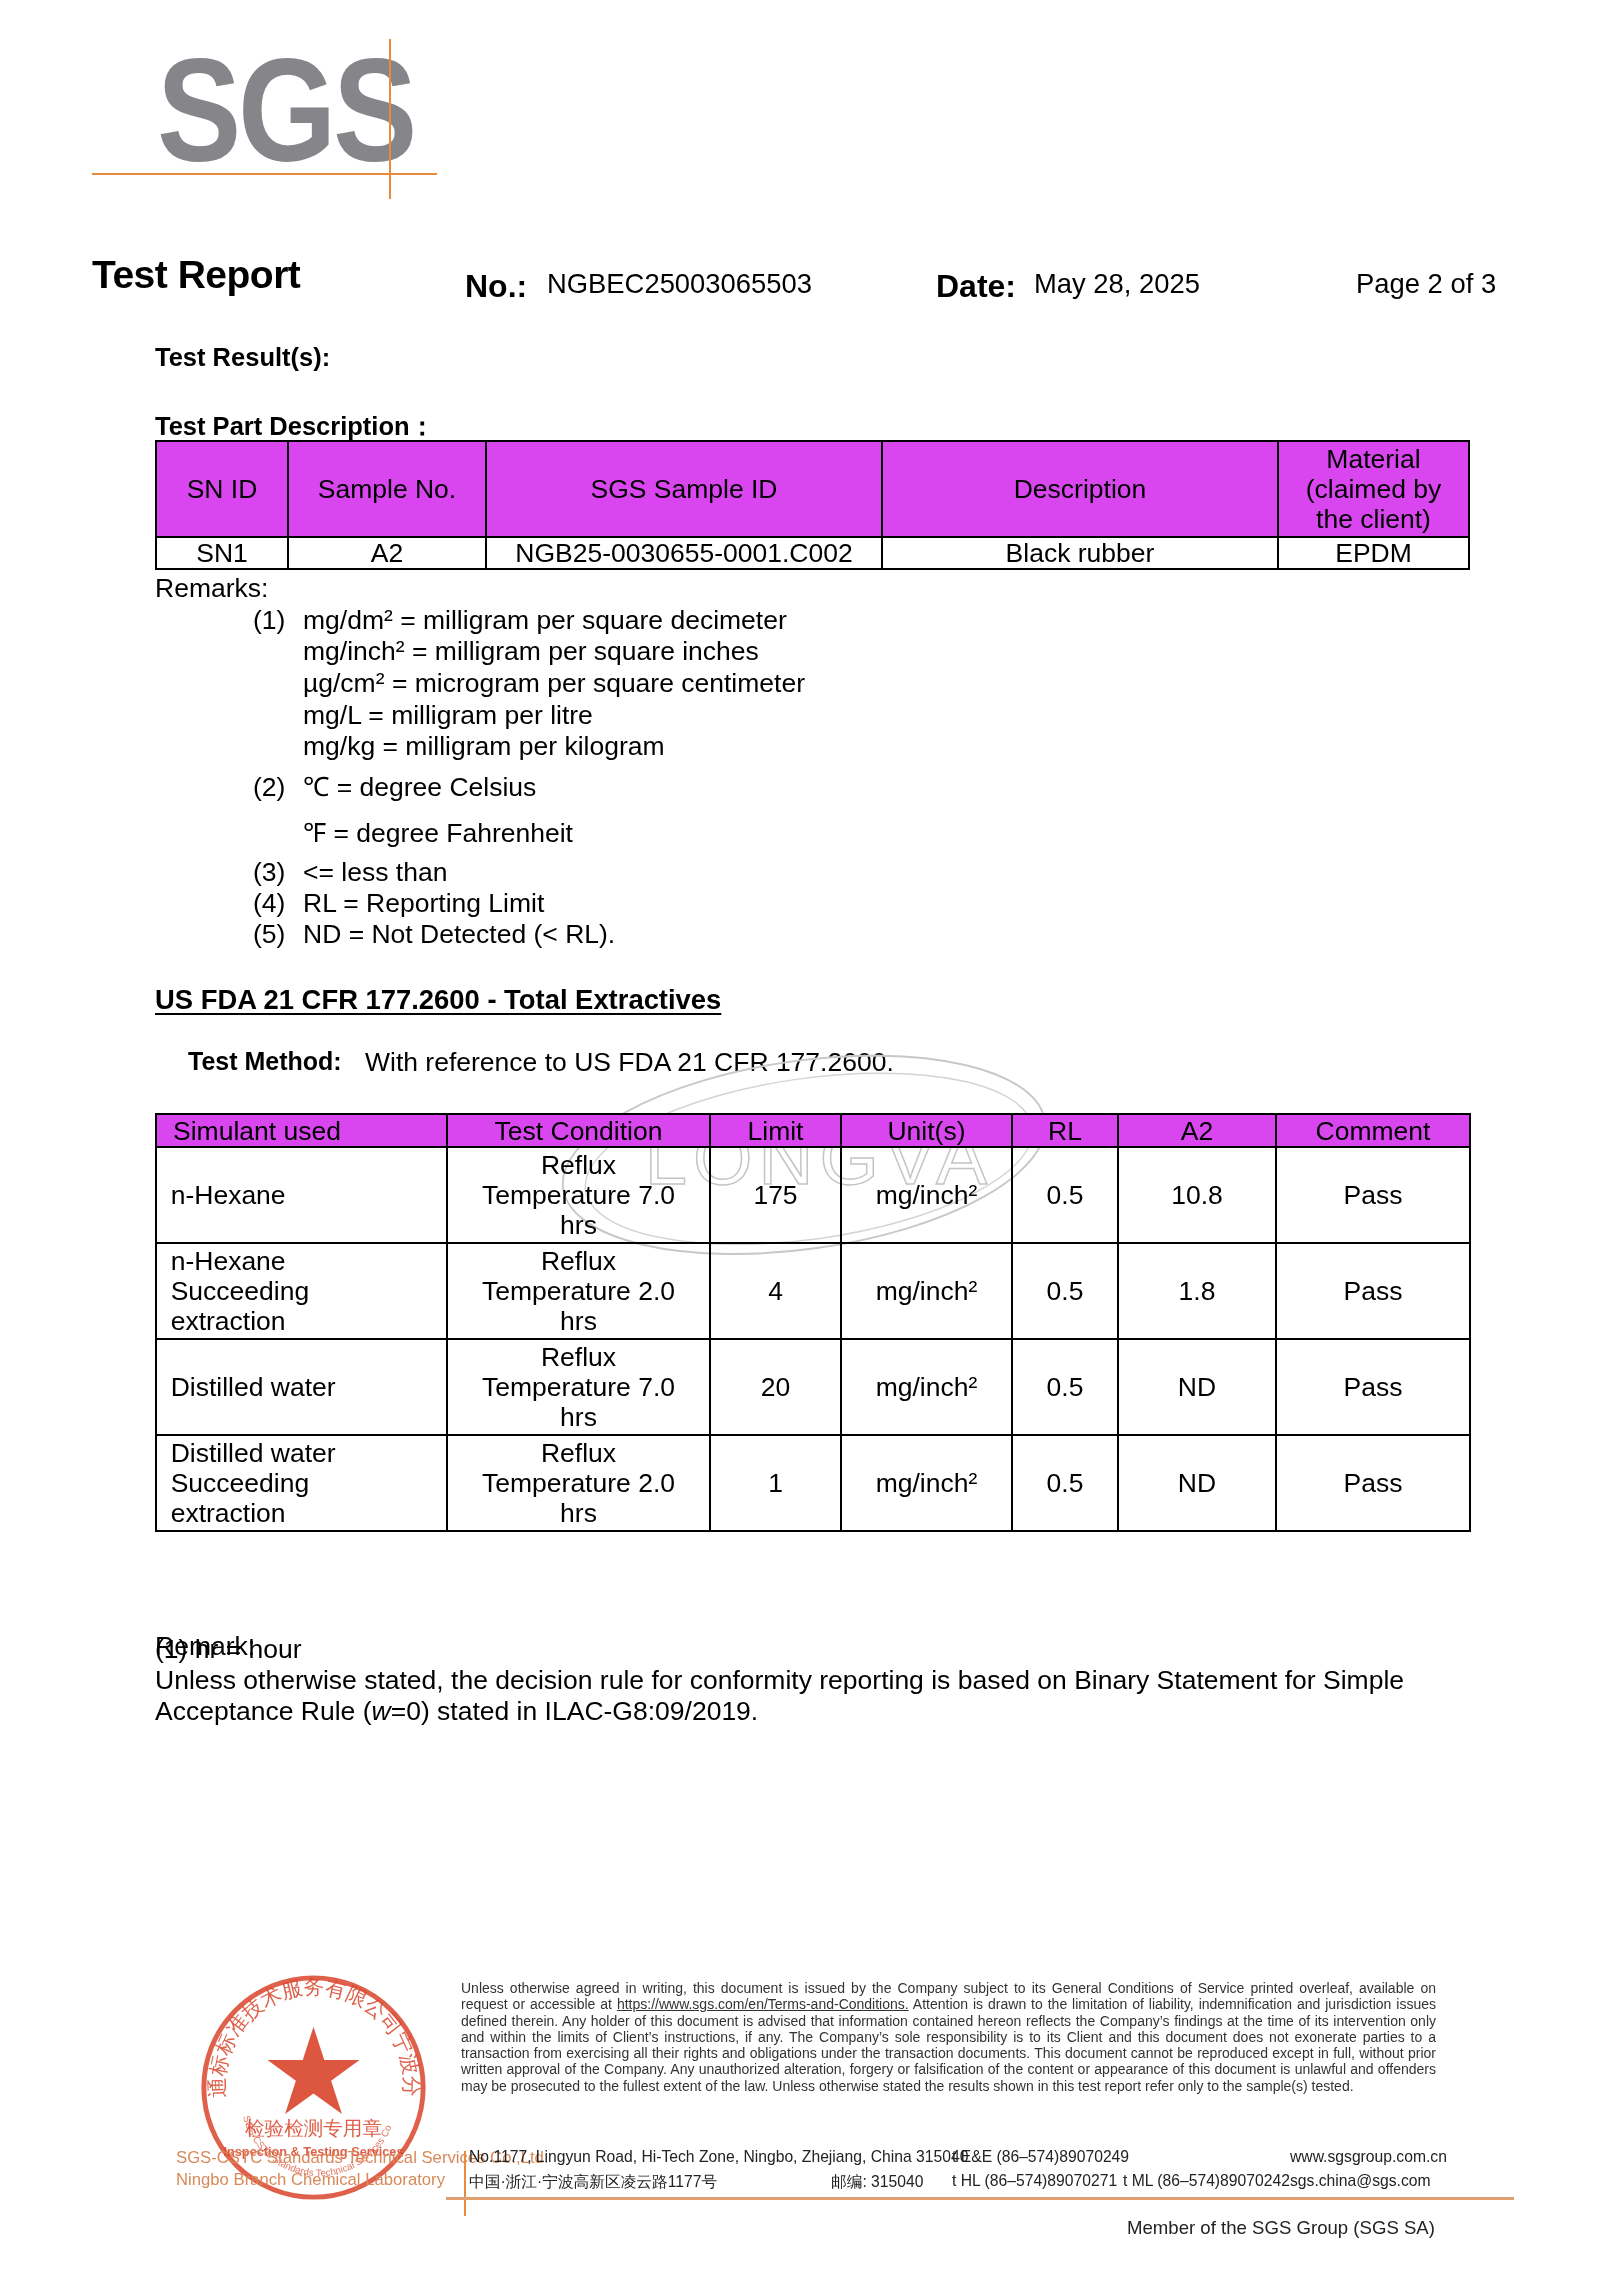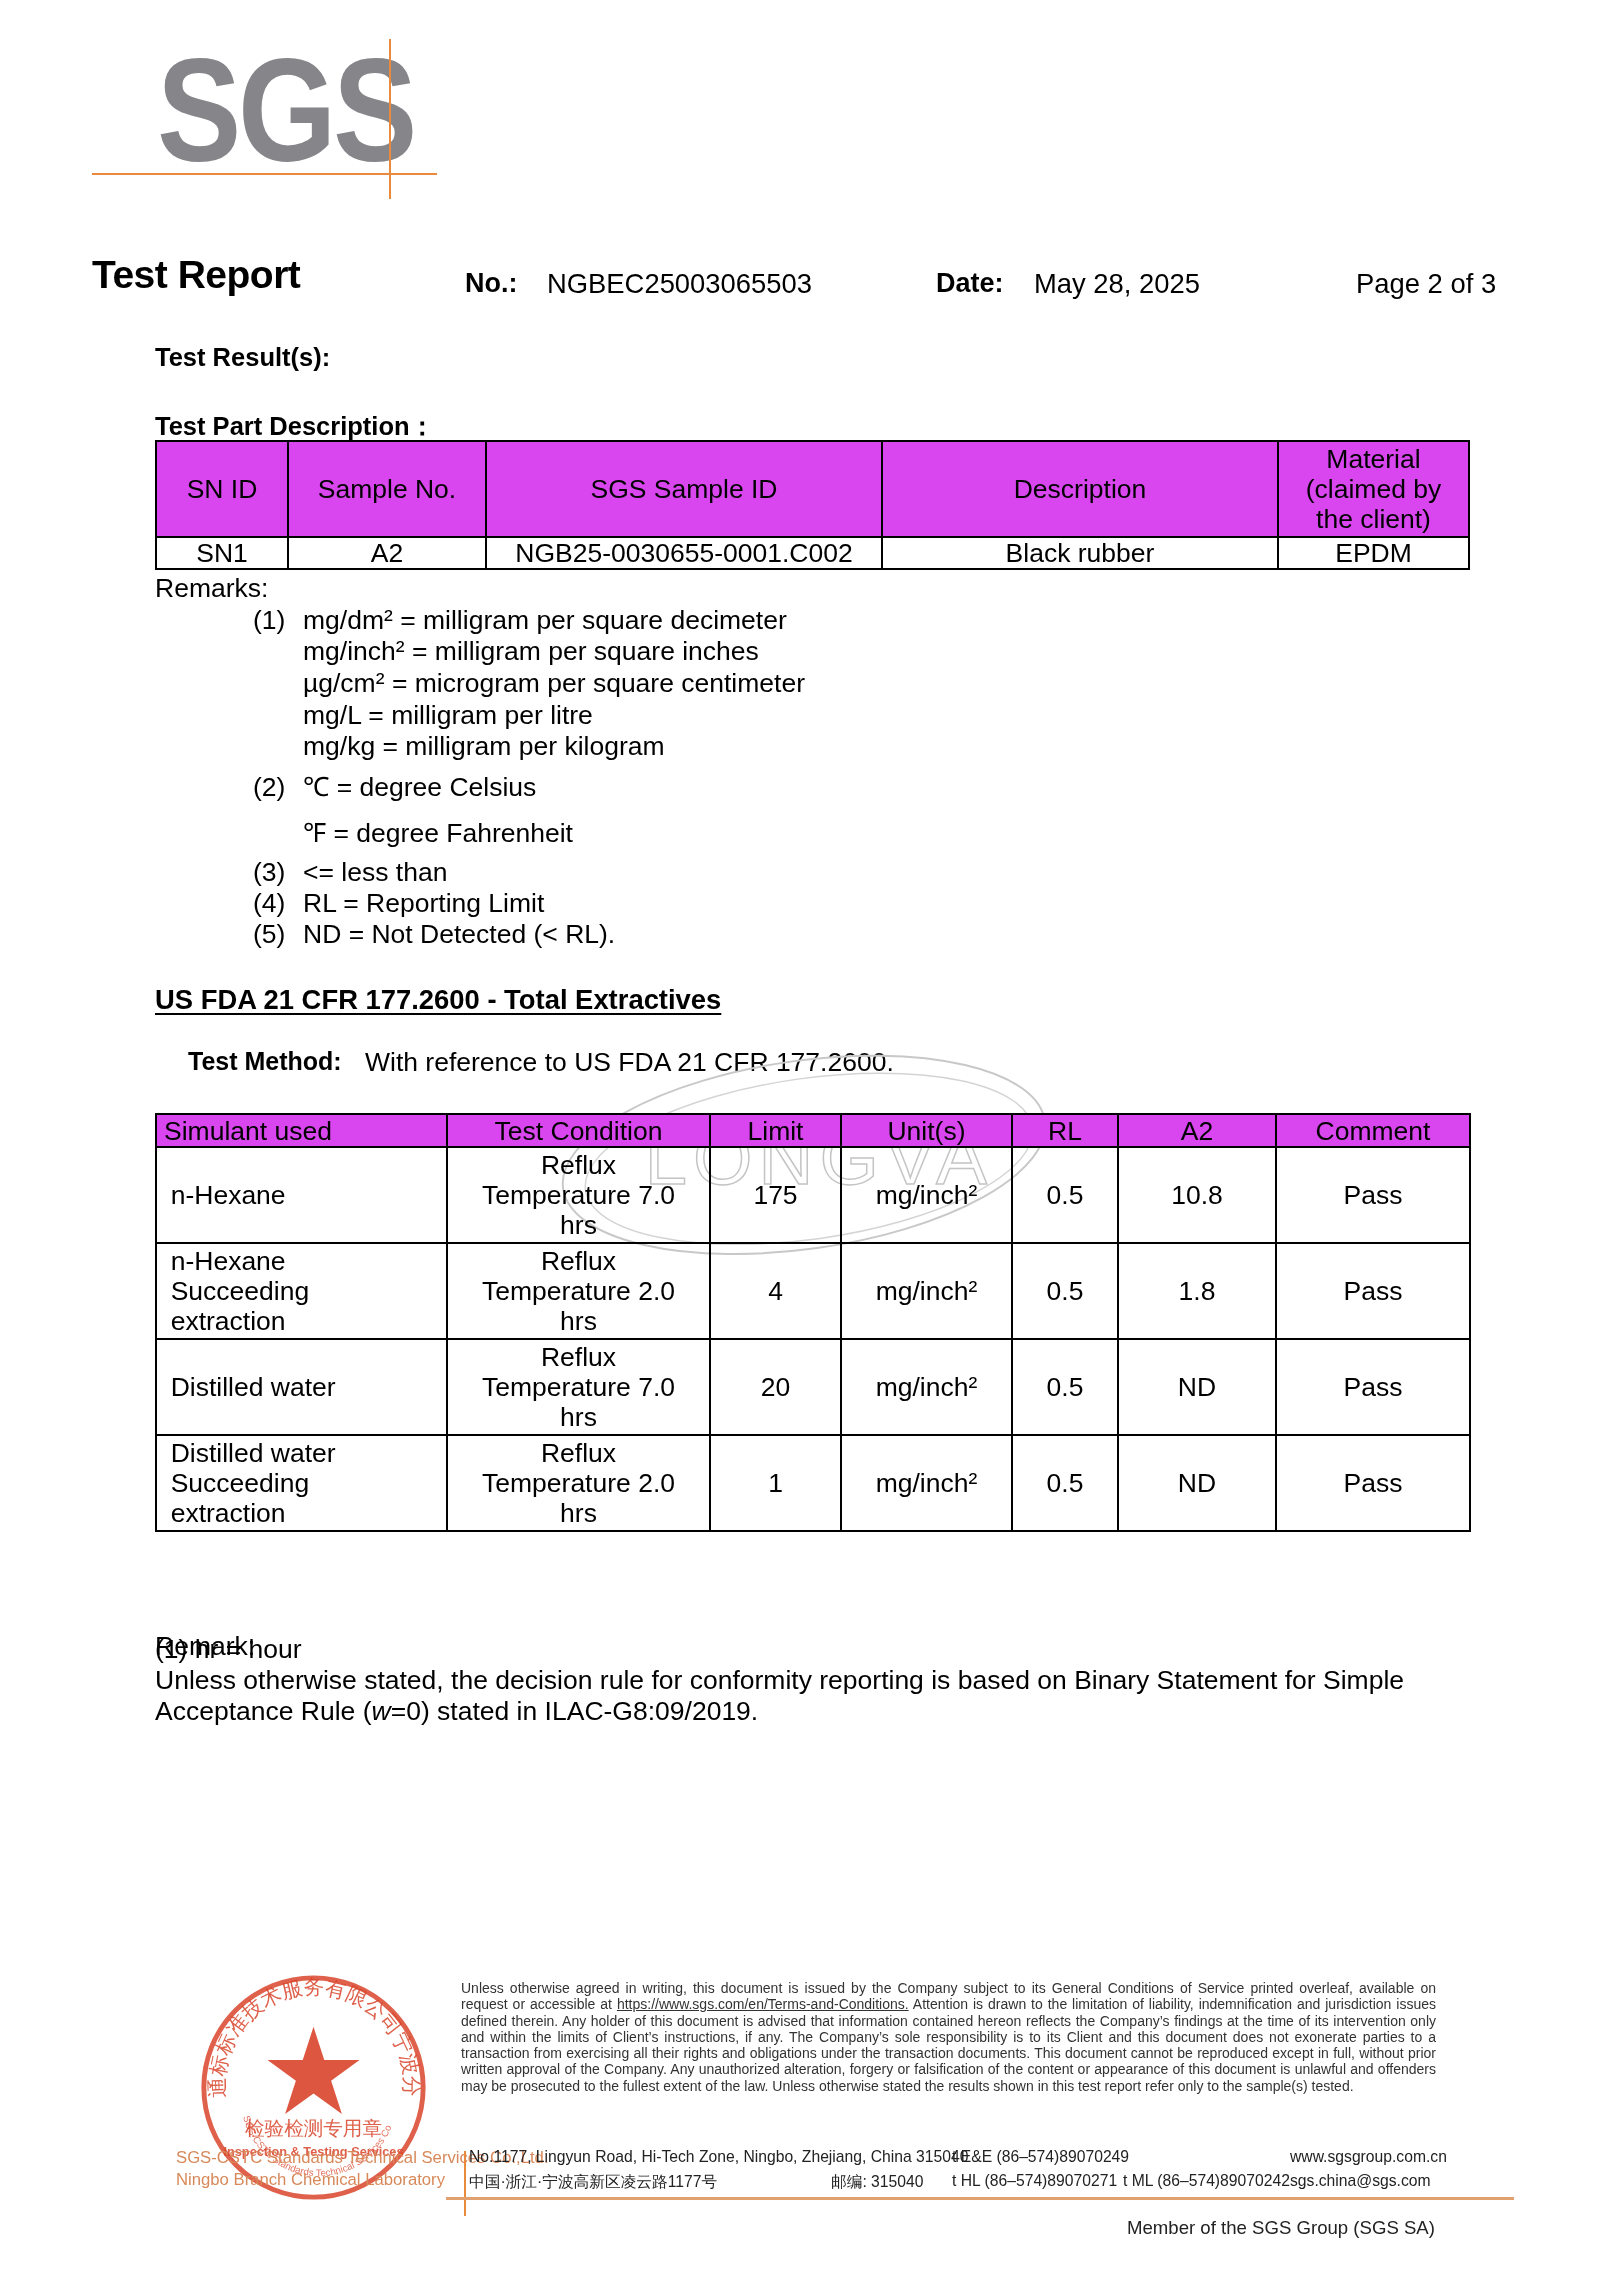--- a/index.html
+++ b/index.html
@@ -8,21 +8,21 @@
   .abs { position:absolute; }
 
   
   .logo-text { left:157px; top:37px; font-family:"Liberation Sans", sans-serif; font-weight:700;
                font-size:147px; color:#86868a; letter-spacing:-3.9px; line-height:1; transform:scaleX(0.86); transform-origin:left top; }
   .logo-hline { left:92px; top:173px; width:345px; height:2px; background:#e98a3c; }
   .logo-vline { left:389px; top:39px; width:2px; height:160px; background:#e98a3c; }
 
   
   .title { left:92px; top:253px; font-size:39px; font-weight:700; letter-spacing:-0.5px; }
-  .hdr-lbl { font-size:27px; font-weight:700; top:268px; }
+  .hdr-lbl { font-size:32px; font-weight:700; top:268px; }
   .hdr-val { font-size:27.4px; top:268px;text-align:right; }
 
   .section-label { font-size:25.5px; font-weight:700; }
 
   
   table.grid { position:absolute; border-collapse:collapse; table-layout:fixed; font-size:26.5px; }
   table.grid td, table.grid th { border:2.5px solid #000; padding:0 5.9px; font-weight:400; line-height:30px; }
   table.grid th { background:#d946ef; }
   .center { text-align:center; }
   .left { text-align:left; }
@@ -129,21 +129,21 @@
     <col style="width:291px">
       <col style="width:263px">
       <col style="width:131px">
       <col style="width:171px">
       <col style="width:106px">
       <col style="width:158px">
       <col style="width:194px">
   </colgroup>
   <tbody>
       <tr style="height:33px">
-    <th class="left" style="padding-left:7px">Simulant used</th>
+    <th class="left" style="padding-left:16px">Simulant used</th>
     <th class="center">Test Condition</th>
     <th class="center">Limit</th>
     <th class="center">Unit(s)</th>
     <th class="center">RL</th>
     <th class="center">A2</th>
     <th class="center">Comment</th>
   </tr>
   <tr style="height:96px">
     <td class="left" style="padding-left:13.7px">n-Hexane</td>
     <td class="center" style="padding:0 23.5px">Reflux Temperature 7.0 hrs</td>

